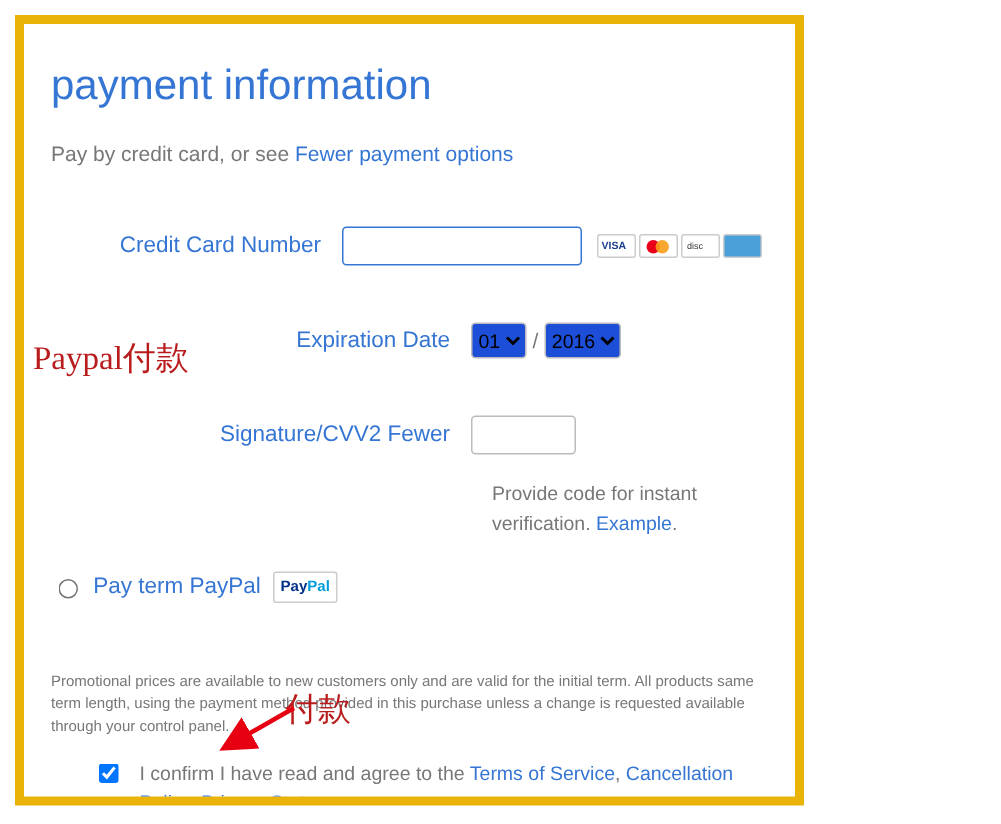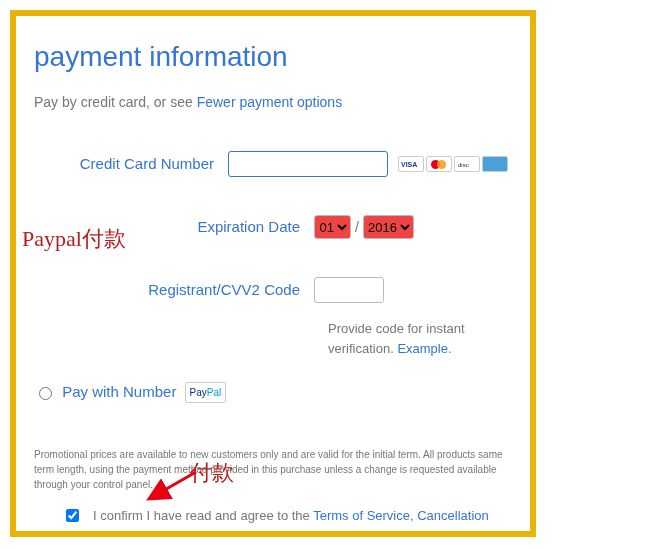--- a/index.html
+++ b/index.html
@@ -56,43 +56,42 @@
     padding: 2px 6px;
     font-size: 14px;
   }
   .ccnum { width: 160px; }
   .cvv { width: 70px; border-color:#bbb; }
   select {
     border: 1px solid #bbb;
     border-radius: 3px;
     height: 24px;
     font-size: 13px;
-    background:#ef4444;
-    text-align:right;
+    background:#1d4ed8;
   }
   .slash { margin: 0 4px; color:#777; }
   .hint {
     margin-left: 294px;
     font-size: 13px;
     color: #777;
     margin-top:16px;
   }
   .card-icons { display:inline-flex; gap:2px; margin-left:10px; vertical-align:middle; }
   .card-icon { width:26px; height:16px; border:1px solid #ccc; border-radius:2px; }
   .visa { background: linear-gradient(#fff, #fff); position:relative; }
   .visa::after { content:"VISA"; font-size:7px; font-weight:bold; color:#1a3e8c; position:absolute; top:3px; left:2px; }
   .mc { background:#fff; position:relative; }
   .mc::before { content:""; width:9px;height:9px;background:#eb001b;border-radius:50%;position:absolute;top:3px;left:4px;}
   .mc::after { content:""; width:9px;height:9px;background:#f79e1b;border-radius:50%;position:absolute;top:3px;left:10px;opacity:0.9;}
   .disc { background:#fff; position:relative; }
   .disc::after { content:"disc"; font-size:6px; color:#333; position:absolute; top:4px; left:3px; }
   .amex { background:#4aa0d8; }
   .paypal-badge {
     display:inline-block; border:1px solid #ccc; border-radius:2px;
-    background:#fff; font-size:10px; font-weight:normal; padding:2px 4px;
+    background:#fff; font-size:10px; font-weight:bold; padding:2px 4px;
     margin-left:4px; vertical-align:middle;
   }
   .paypal-badge .p1{color:#003087;} .paypal-badge .p2{color:#009cde;}
   .disclaimer { font-size: 10px; color:#777; margin: 44px 0 14px 0; }
   .confirm-row {
     display:flex; align-items:flex-start; margin-left:28px; font-size:13px; color:#777; margin-bottom:38px;
   }
   .confirm-row input { margin-top:3px; margin-right:14px; }
   .buttons { display:flex; align-items: center; gap: 26px; }
   .submit-btn {
@@ -141,31 +140,31 @@
     <select>
       <option>01</option>
     </select>
     <span class="slash">/</span>
     <select>
       <option>2016</option>
     </select>
   </div>
 
   <div class="field-row">
-    <div class="field-label">Registrant/CVV2 Code</div>
+    <div class="field-label">Signature/CVV2 Fewer</div>
     <input class="text-input cvv" type="text" style="">
   </div>
 
   <div class="hint">
     <span>Provide code for instant verification. </span><a href="#">Example</a><span>.</span>
   </div>
 
   <div class="pay-option" style="margin-top:22px;">
     <input type="radio" name="pm" style="">
-    <label>Pay with Number</label>
+    <label>Pay term PayPal</label>
     <span class="paypal-badge"><span class="p1">Pay</span><span class="p2">Pal</span></span>
   </div>
 
   <div class="disclaimer">Promotional prices are available to new customers only and are valid for the initial term. All products same term length, using the payment method provided in this purchase unless a change is requested available through your control panel.</div>
 
   <div class="confirm-row">
     <input type="checkbox" checked="" style="">
     <div>
       <span>I confirm I have read and agree to the </span><a href="#">Terms of Service</a><span>, </span><a href="#">Cancellation Policy</a><span>, </span><a href="#">Privacy Statemen</a><br><a href="#">Signature Rights and Responsibilities</a><span>.</span>
     </div>

